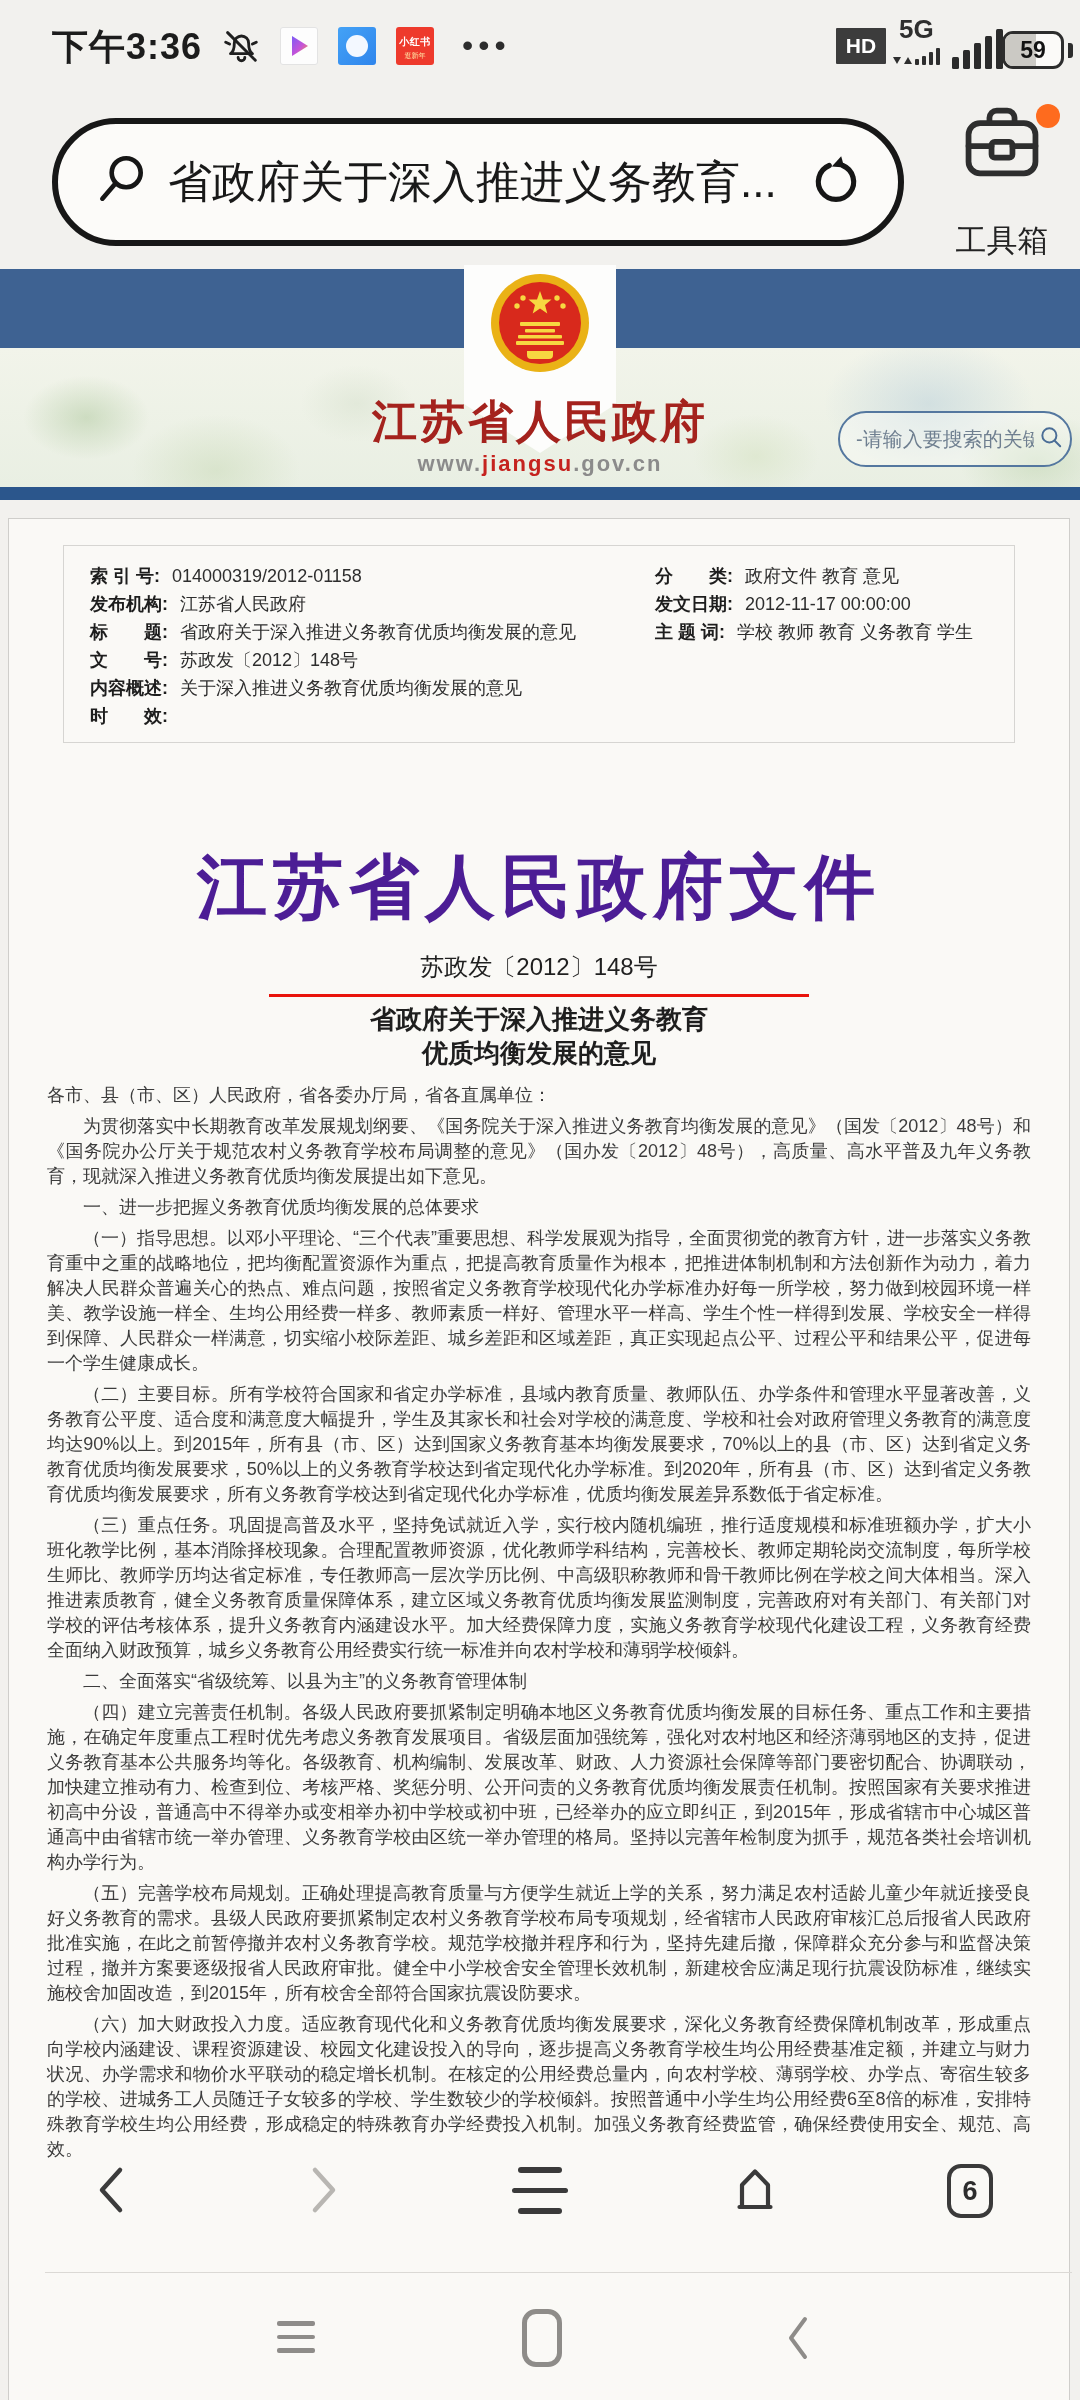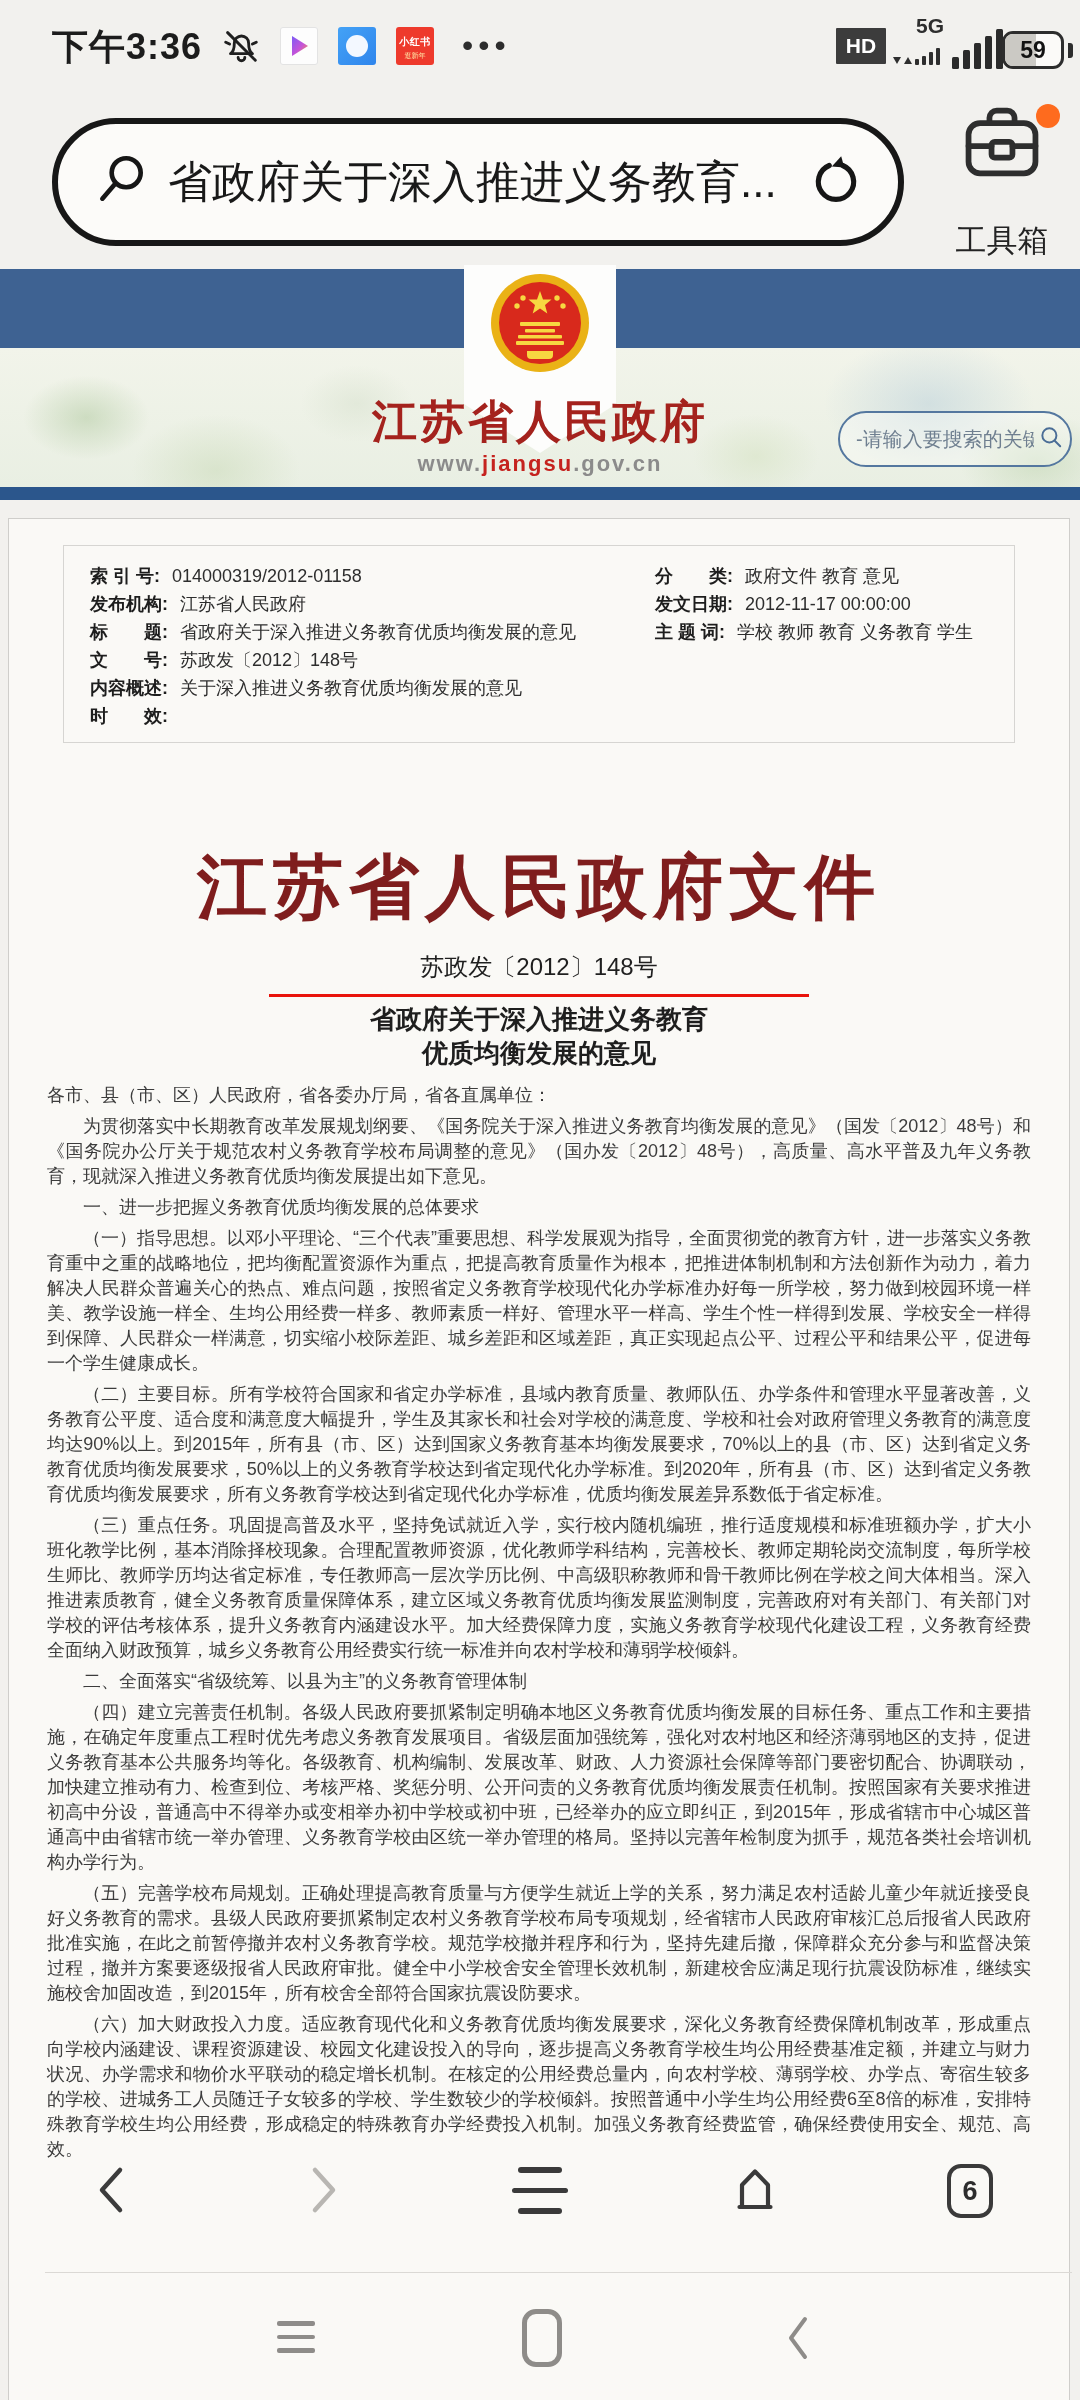--- a/index.html
+++ b/index.html
@@ -16,21 +16,21 @@
   .app-chip{position:absolute;top:26px;width:38px;height:38px;border-radius:3px;overflow:hidden;}
   .chip-play{left:280px;background:#fdfdfd;box-shadow:0 0 0 1px #e3e3e3 inset;display:flex;align-items:center;justify-content:center;}
   .chip-blue{left:338px;background:linear-gradient(135deg,#44a2f6,#2f85ec);display:flex;align-items:center;justify-content:center;}
   .chip-blue .orb{width:22px;height:22px;border-radius:50%;background:#f3f8ff;}
   .chip-xhs{left:396px;background:#ee3a2c;color:#fff;text-align:center;}
   .chip-xhs .t1{font-size:10px;font-weight:700;margin-top:8px;letter-spacing:.5px;}
   .chip-xhs .t2{font-size:7px;color:#ffe6a6;margin-top:2px;}
   .sb-dots{position:absolute;left:462px;top:26px;font-size:32px;letter-spacing:5px;color:#2d2d2d;}
   .sb-hd{position:absolute;left:836px;top:27px;width:50px;height:36px;background:#3c3c3c;border-radius:1px;
          color:#fff;font-size:21px;font-weight:700;display:flex;align-items:center;justify-content:center;}
-  .sb-5g{position:absolute;left:899px;top:13px;font-size:21px;font-weight:600;color:#2e2e2e;margin-left:17px;}
+  .sb-5g{position:absolute;left:899px;top:13px;font-size:26px;font-weight:600;color:#2e2e2e;}
   .sb-smallbars{position:absolute;left:893px;top:46px;display:flex;align-items:flex-end;gap:3px;height:18px;}
   .tri-up{width:0;height:0;border-left:4px solid transparent;border-right:4px solid transparent;border-bottom:7px solid #2e2e2e;margin-bottom:1px;}
   .tri-dn{width:0;height:0;border-left:4px solid transparent;border-right:4px solid transparent;border-top:7px solid #2e2e2e;margin-bottom:1px;}
   .sbar{width:4px;background:#2e2e2e;border-radius:1px;}
   .sb-bigbars{position:absolute;left:952px;top:28px;display:flex;align-items:flex-end;gap:4px;height:40px;}
   .bbar{width:7px;background:#2b2b2b;border-radius:1.5px;}
   .sb-batt{position:absolute;left:1002px;top:30px;width:62px;height:38px;border:3.5px solid #2d2d2d;border-radius:11px;
            box-sizing:border-box;overflow:hidden;background:#fbfaf8;}
   .sb-batt .fill{position:absolute;left:0;top:0;bottom:0;width:55%;background:#cbc9c4;}
   .sb-batt .num{position:absolute;inset:0;display:flex;align-items:center;justify-content:center;font-size:23px;font-weight:600;color:#121212;}
@@ -246,21 +246,21 @@
       <div class="meta-row">
         <div><b>内容概述:</b><span>关于深入推进义务教育优质均衡发展的意见</span></div>
         <div></div>
       </div>
       <div class="meta-row">
         <div><b>时　　效:</b><span></span></div>
         <div></div>
       </div>
     </div>
 
-    <div class="banner-title" style="color:#7f1d1d">江苏省人民政府文件</div>
+    <div class="banner-title" style="color:#4c1d95">江苏省人民政府文件</div>
     <div class="doc-number">苏政发〔2012〕148号</div>
     <div class="red-rule" style="background:#e9130b"></div>
     <div class="doc-title">
       <div>省政府关于深入推进义务教育</div>
       <div>优质均衡发展的意见</div>
     </div>
 
     <div class="doc-body">
       <p>各市、县（市、区）人民政府，省各委办厅局，省各直属单位：</p>
       <p class="p-indent">为贯彻落实中长期教育改革发展规划纲要、《国务院关于深入推进义务教育均衡发展的意见》（国发〔2012〕48号）和《国务院办公厅关于规范农村义务教育学校布局调整的意见》（国办发〔2012〕48号），高质量、高水平普及九年义务教育，现就深入推进义务教育优质均衡发展提出如下意见。</p>

